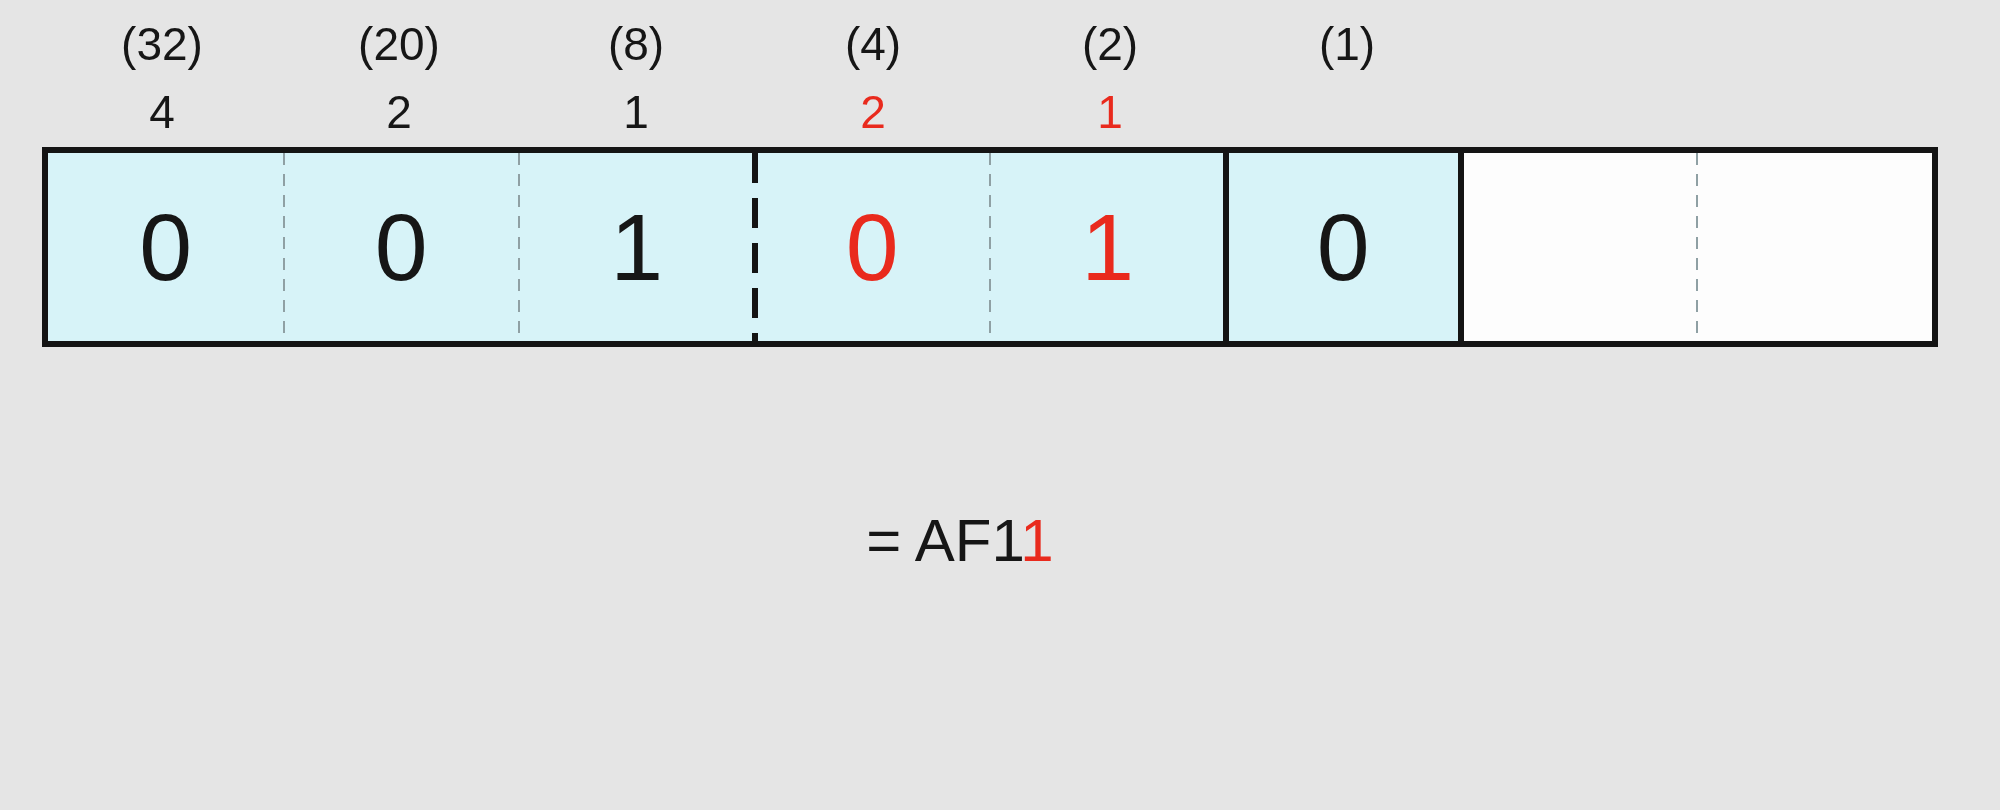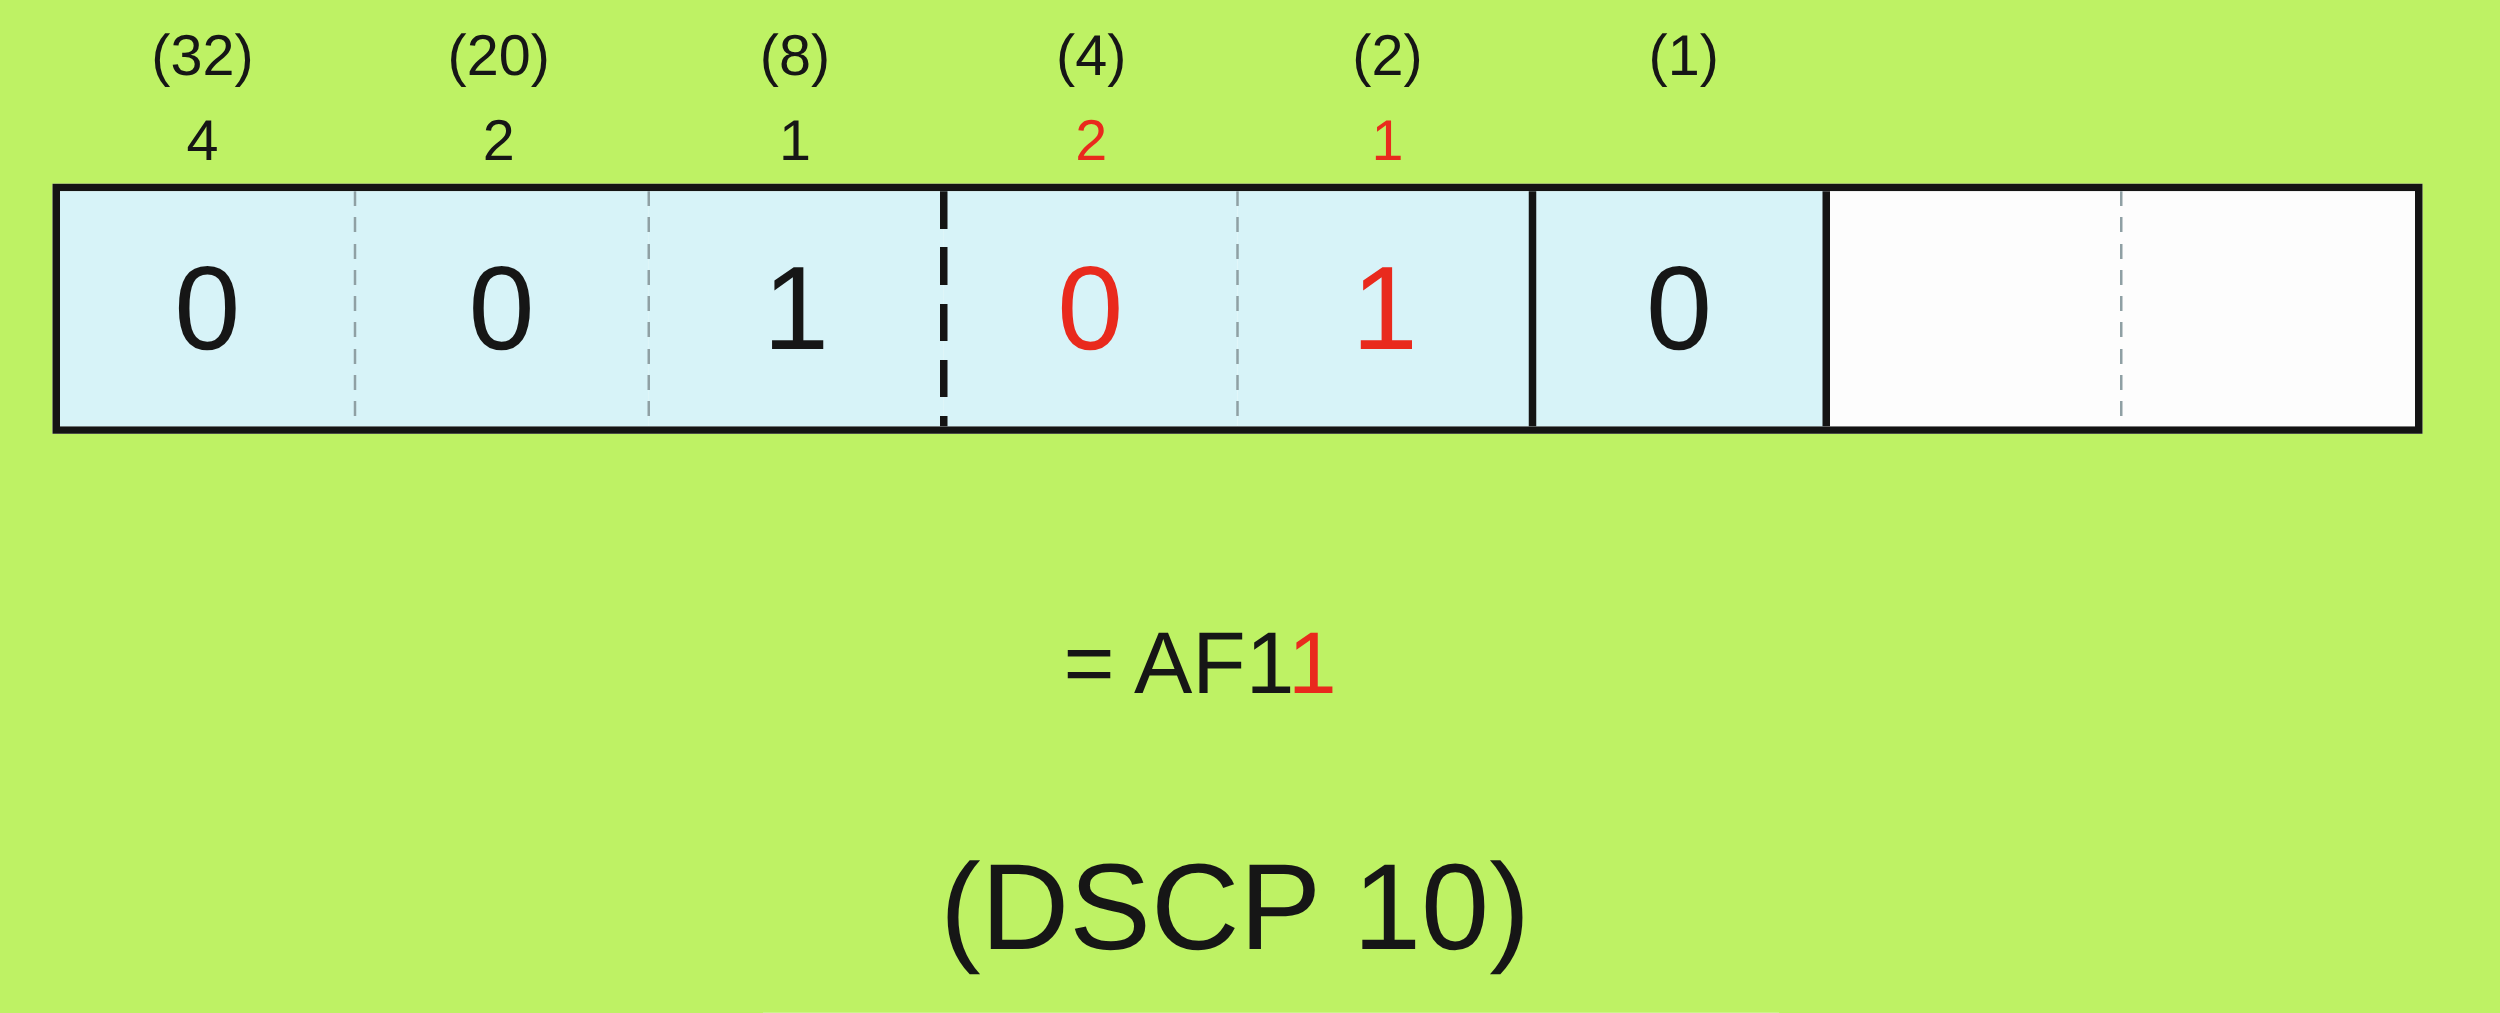--- a/index.html
+++ b/index.html
@@ -4,21 +4,21 @@
 <style>
   html, body { margin: 0; padding: 0; }
   body {
     font-family: "Liberation Sans", "DejaVu Sans", sans-serif;
     background: #fcfcfc;
   }
   .canvas {
     position: relative;
     width: 2000px;
     height: 810px;
-    background: #bef264;
+    background: #e5e5e5;
     overflow: hidden;
     color: #161616;
   }
 
   
   .w-label {
     position: absolute;
     transform: translateX(-50%);
     font-size: 46px;
     line-height: 1;
@@ -78,23 +78,23 @@
   .d3 { left: 37.5%; }
   .d4 { left: 50%; }
   .d5 { left: 62.5%; }
   .d6 { left: 75%; }
   .d7 { left: 87.5%; }
 
   
   .af-result {
     position: absolute;
     left: 960px;
-    top: 495px;
+    top: 511px;
     transform: translateX(-50%);
-    font-size: 70px;
+    font-size: 60px;
     line-height: 1;
     white-space: nowrap;
     color: #161616;
   }
   .dscp-caption {
     position: absolute;
     left: 988px;
     top: 676px;
     transform: translateX(-50%);
     font-size: 98px;
@@ -153,15 +153,14 @@
     <div class="divider light d4"></div>
     <div class="divider solid d5"></div>
     <div class="divider solid d6"></div>
     <div class="divider light d7"></div>
   </div>
 
   <div class="af-result">
     <span>= AF1</span><span class="red">1</span>
   </div>
 
-  <div class="dscp-caption">(DSCP 10)</div>
 
 </div>
 
 </body></html>

